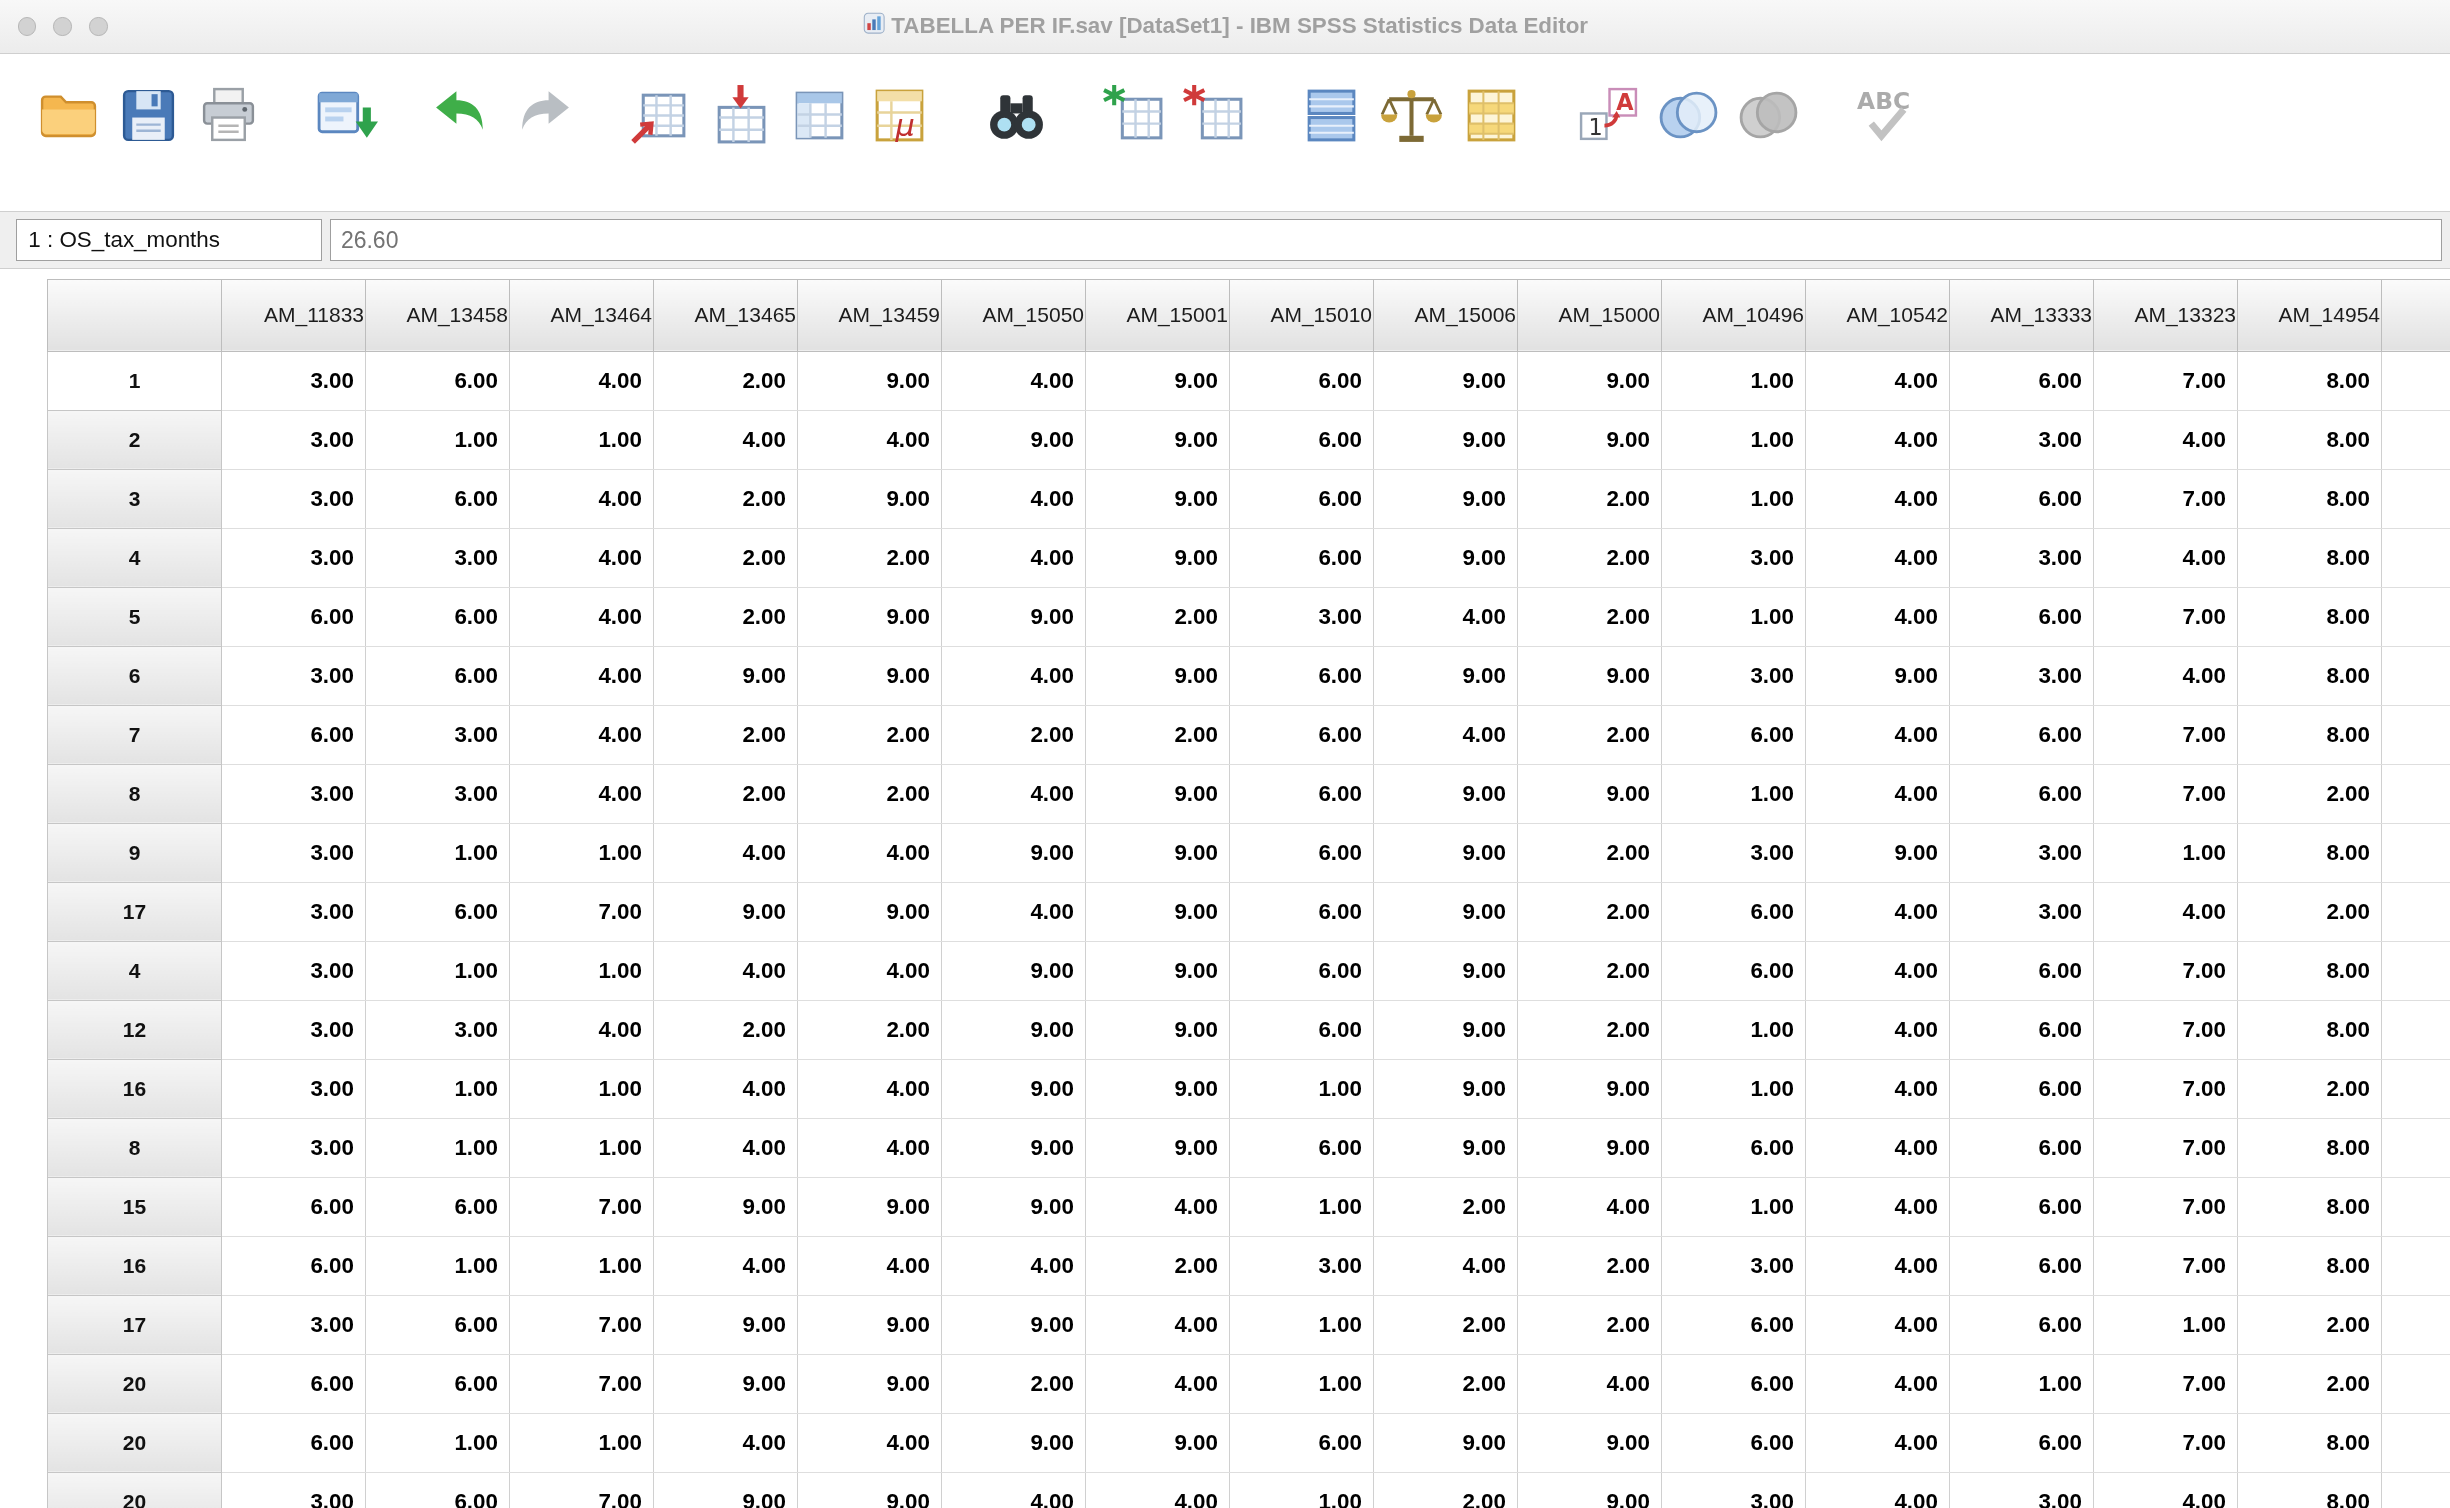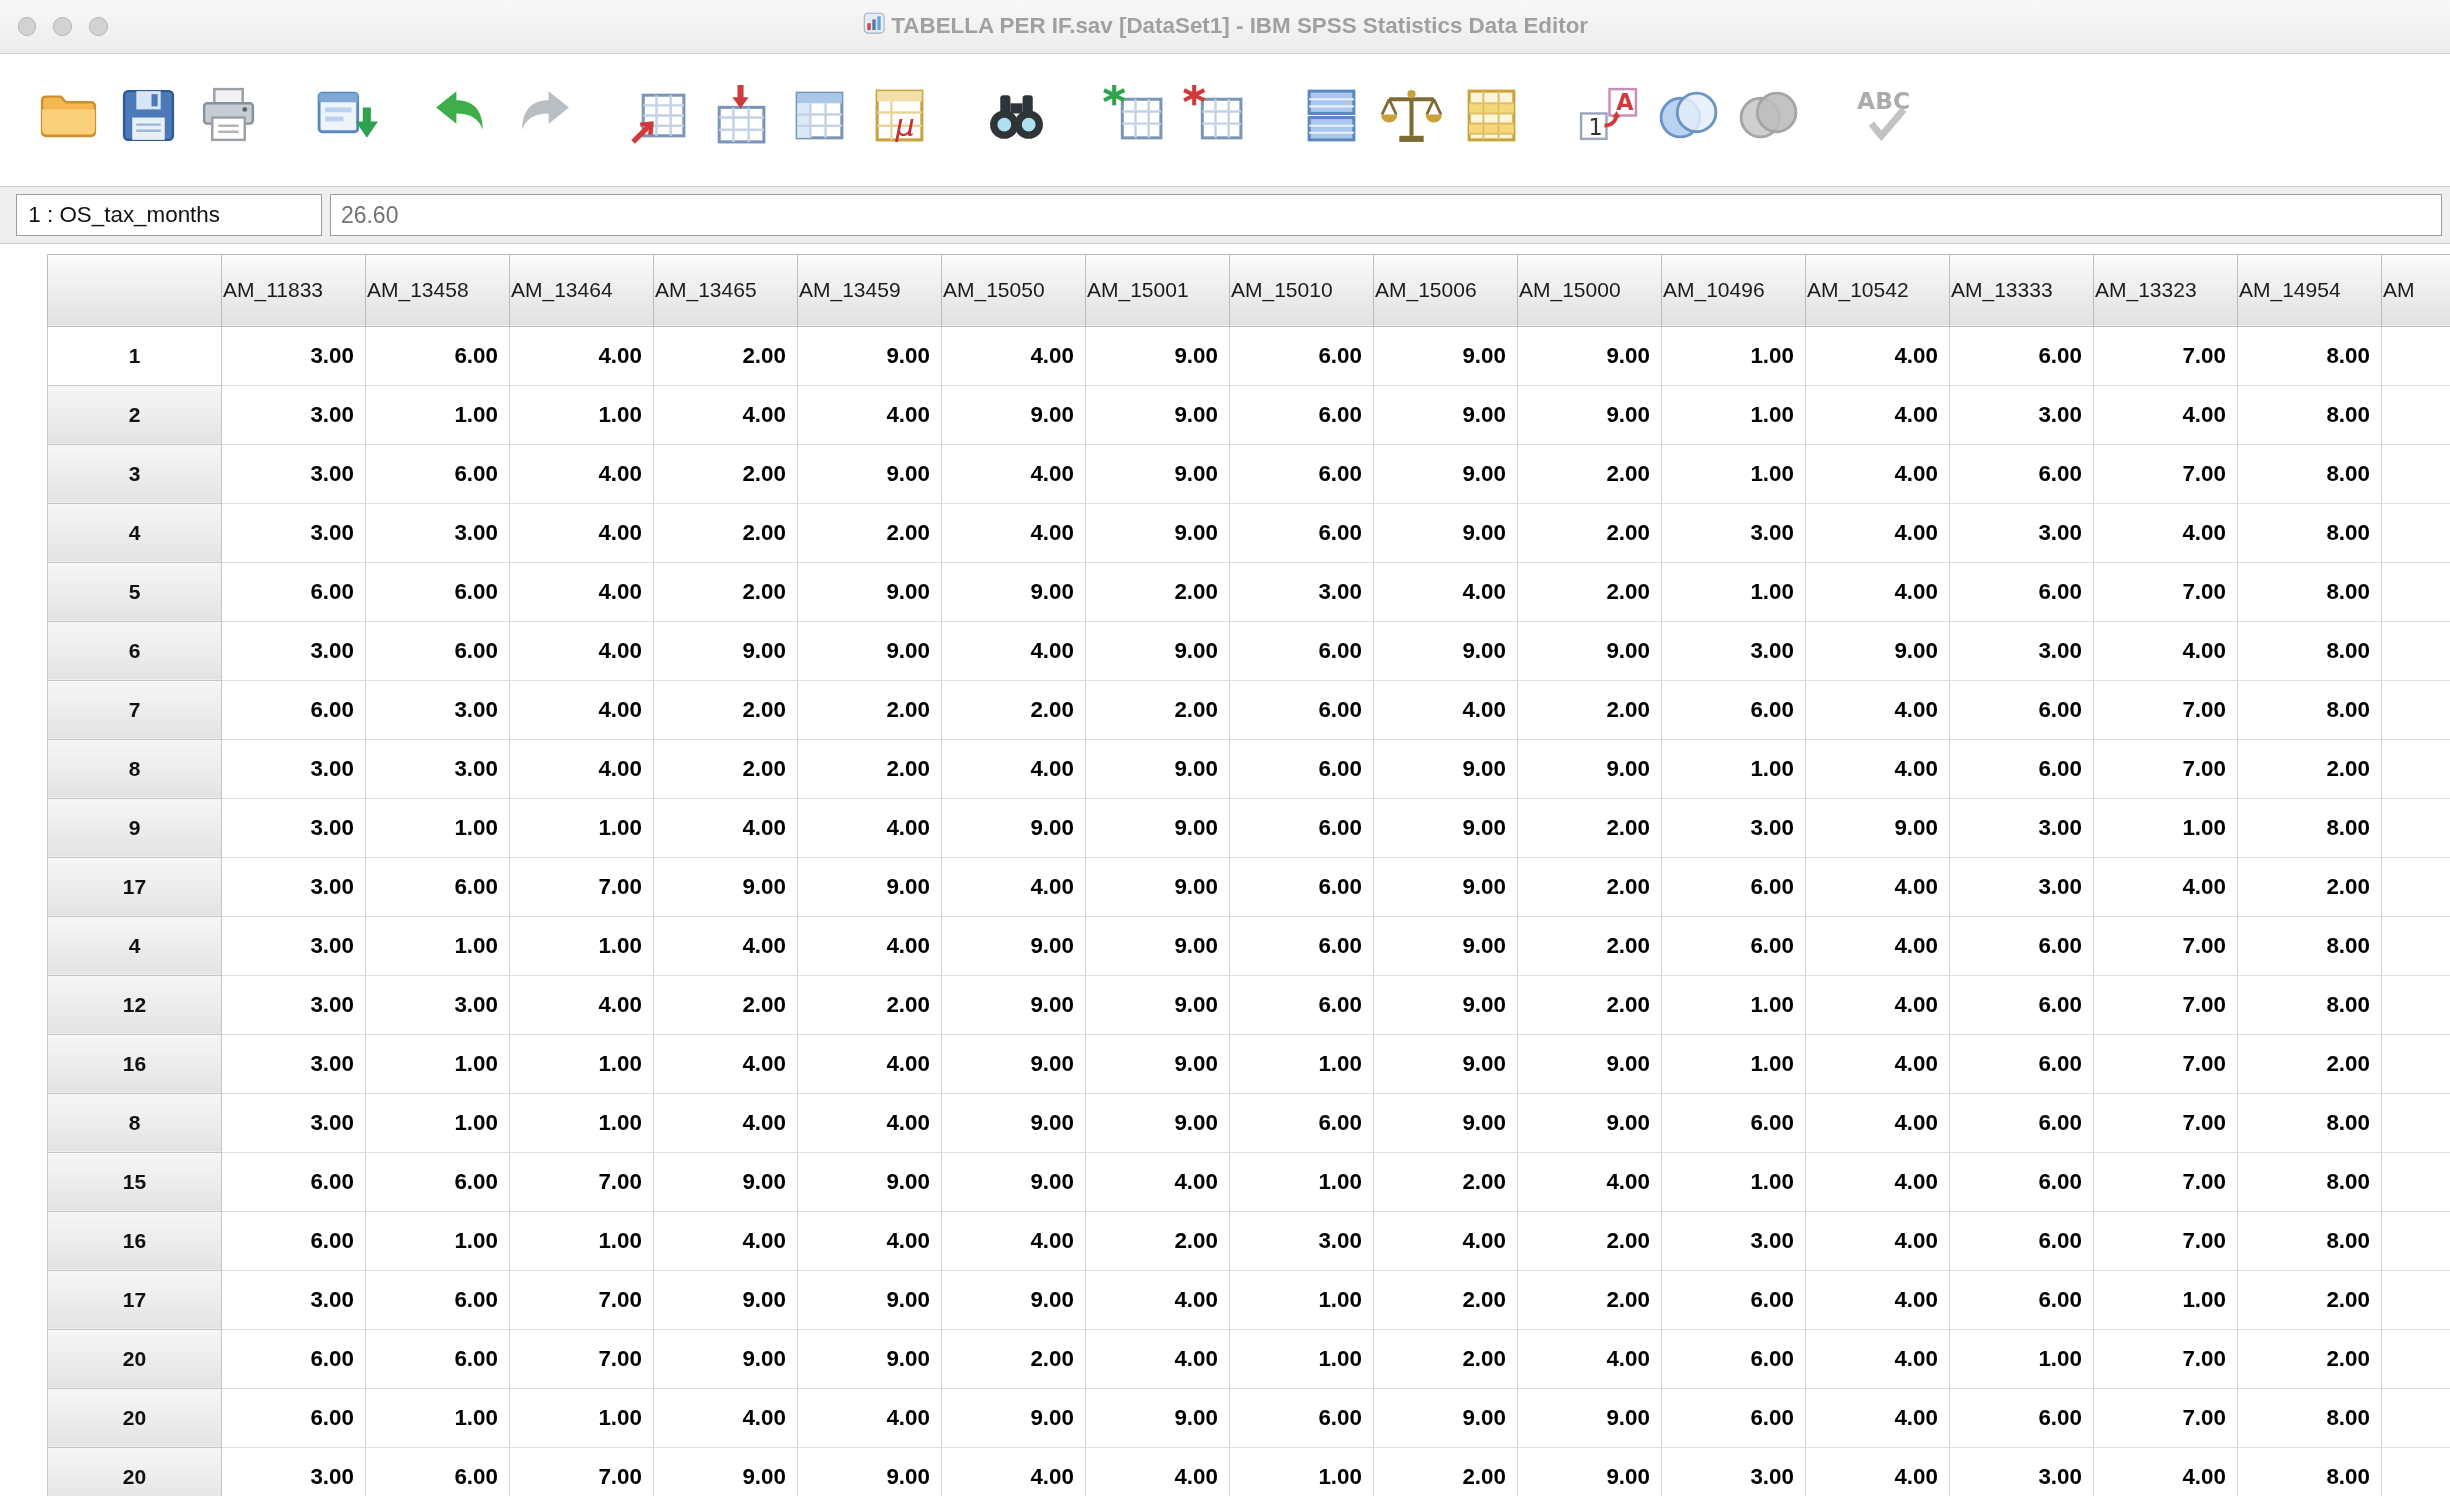--- a/index.html
+++ b/index.html
@@ -16,39 +16,39 @@
   .light{width:18.3px;height:18.3px;border-radius:50%;background:#d2d2d2;border:1.4px solid #b7b7b7;box-sizing:border-box;}
   .title-wrap{margin:0 auto;display:flex;align-items:center;gap:5px;color:#a0a0a0;font-size:22.4px;font-weight:bold;}
   
   .toolbar{height:122px;display:flex;align-items:center;padding-left:30px;background:#fff;}
   .tb-group{display:flex;align-items:center;margin-right:37px;}
   button.tb{width:76px;height:83px;display:flex;align-items:center;justify-content:center;
     background:none;border:none;padding:0;margin:0 4.1px 0 0;cursor:default;}
   button.tb svg{display:block;}
   
   .cellref-bar{
-    margin-top:10px;height:58px;background:#efefef;
+    margin-top:35px;height:58px;background:#efefef;
     border-top:1.4px solid #cfcfcf;border-bottom:1.4px solid #cfcfcf;
     box-sizing:border-box;display:flex;align-items:center;padding:0 8.1px 0 16.3px;gap:8.1px;
   }
   .cellref-label{
     width:306px;height:42px;background:#fff;border:1.4px solid #9f9f9f;box-sizing:border-box;
     display:flex;align-items:center;padding-left:11px;font-size:22.4px;color:#111;
   }
   .cellref-value{
     flex:1;height:42px;background:#fff;border:1.4px solid #9f9f9f;box-sizing:border-box;
     font-family:"Liberation Sans",sans-serif;font-size:23px;color:#737373;padding:0 0 0 9.5px;outline:none;
   }
   
   .grid-area{margin:9.5px 0 0 47px;width:2403px;height:1242px;overflow:hidden;}
   table.grid{border-collapse:collapse;table-layout:fixed;width:2472px;}
   table.grid thead th{
     height:69px;background:linear-gradient(#fbfbfb,#e1e1e1);
     border:1.4px solid #bdbdbd;font-size:21px;font-weight:normal;color:#1c1c1c;
-    text-align:left;overflow:hidden;white-space:nowrap;
+    text-align:right;overflow:hidden;white-space:nowrap;
   }
   table.grid tbody th{
     height:56px;background:linear-gradient(#f6f6f6,#e3e3e3);
     border:1.4px solid #c6c6c6;font-size:21px;font-weight:bold;color:#111;text-align:center;
   }
   table.grid tbody th.active{background:#fff;}
   table.grid td{
     height:56px;background:#fff;border-right:1.4px solid #d0d0d0;border-bottom:1.4px solid #dedede;
     font-size:22.4px;font-weight:bold;color:#000;text-align:right;padding-right:11px;
     overflow:hidden;white-space:nowrap;

